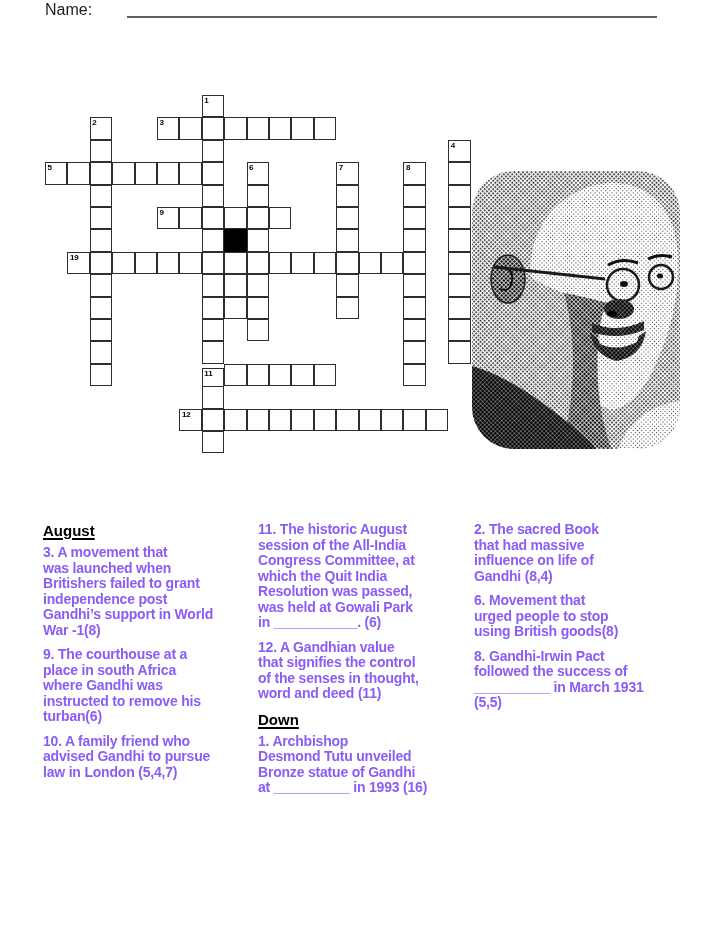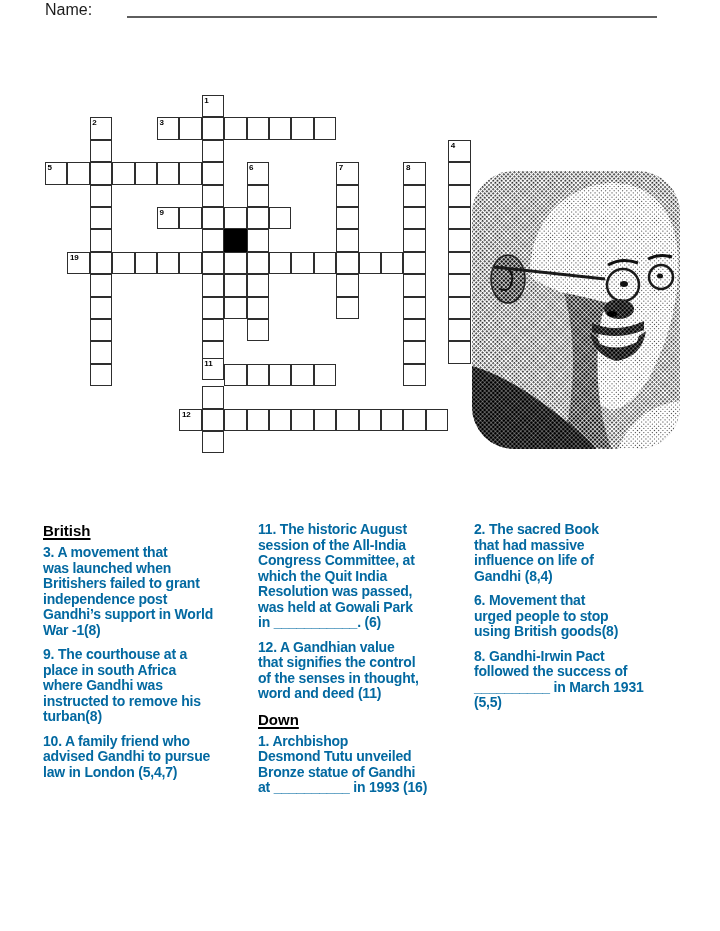--- a/index.html
+++ b/index.html
@@ -25,21 +25,21 @@
 
   
   .clue-col{position:absolute;top:520px;padding-top:2px;}
   .col1{left:43px;width:212px;}
   .col2{left:258px;width:214px;}
   .col3{left:474px;width:238px;}
   .clue-heading{font-size:15px;font-weight:700;color:#000;margin:0 0 6px;
                 text-decoration:underline;text-decoration-thickness:2px;text-underline-offset:2px;
                 width:-moz-fit-content;width:fit-content;}
   .clue{font-size:14px;font-weight:700;line-height:15.5px;letter-spacing:-0.2px;
-        margin:0 0 9px;white-space:pre-line;color:#0369a1;}
+        margin:0 0 9px;white-space:pre-line;color:#8b5cf6;}
 </style>
 </head>
 <body>
 
 <div class="page">
 
   <span class="name-label">Name:</span>
   <div class="name-line"></div>
 
 
@@ -51,21 +51,21 @@
       <div class="cell" style="left: 156.8px; top: 44.8px; width: 22.4px; height: 22.4px;"></div>
       <div class="cell" style="left: 156.8px; top: 67.2px; width: 22.4px; height: 22.4px;"></div>
       <div class="cell" style="left: 156.8px; top: 89.6px; width: 22.4px; height: 22.4px;"></div>
       <div class="cell" style="left: 156.8px; top: 112px; width: 22.4px; height: 22.4px;"></div>
       <div class="cell" style="left: 156.8px; top: 134.4px; width: 22.4px; height: 22.4px;"></div>
       <div class="cell" style="left: 156.8px; top: 156.8px; width: 22.4px; height: 22.4px;"></div>
       <div class="cell" style="left: 156.8px; top: 179.2px; width: 22.4px; height: 22.4px;"></div>
       <div class="cell" style="left: 156.8px; top: 201.6px; width: 22.4px; height: 22.4px;"></div>
       <div class="cell" style="left: 156.8px; top: 224px; width: 22.4px; height: 22.4px;"></div>
       <div class="cell" style="left: 156.8px; top: 246.4px; width: 22.4px; height: 22.4px;"></div>
-      <div class="cell" style="left: 156.8px; top: 263px; width: 22.4px; height: 22.4px;">
+      <div class="cell" style="left: 156.8px; top: 273px; width: 22.4px; height: 22.4px;">
         <span class="cellnum">11</span>
       </div>
       <div class="cell" style="left: 156.8px; top: 291.2px; width: 22.4px; height: 22.4px;"></div>
       <div class="cell" style="left: 156.8px; top: 313.6px; width: 22.4px; height: 22.4px;"></div>
       <div class="cell" style="left: 156.8px; top: 336px; width: 22.4px; height: 22.4px;"></div>
       <div class="cell" style="left: 44.8px; top: 22.4px; width: 22.4px; height: 22.4px;">
         <span class="cellnum">2</span>
       </div>
       <div class="cell" style="left: 44.8px; top: 44.8px; width: 22.4px; height: 22.4px;"></div>
       <div class="cell" style="left: 44.8px; top: 67.2px; width: 22.4px; height: 22.4px;"></div>
@@ -221,32 +221,32 @@
       <path d="M176,88 Q188,82 200,86" fill="none" stroke="#111" stroke-width="3"></path>
       <ellipse cx="147" cy="138" rx="15" ry="10" fill="url(#htK)"></ellipse>
       <ellipse cx="140" cy="143" rx="5" ry="3" fill="#000"></ellipse>
       <path d="M120,152 Q145,163 172,150 L172,159 Q145,170 120,161 Z" fill="url(#htK)"></path>
       <path d="M118,162 Q145,184 174,160 Q170,186 144,190 Q122,184 118,162 Z" fill="url(#htK)"></path>
       <path d="M125,166 Q145,178 167,164 L165,171 Q145,181 128,173 Z" fill="url(#htL)"></path>
     </g>
   </svg>
 
   <div class="clue-col col1">
-      <div class="clue-heading">British</div>
+      <div class="clue-heading">August</div>
       <p class="clue">3. A movement that
 was launched when
 Britishers failed to grant
 independence post
 Gandhi’s support in World
 War -1(8)</p>
       <p class="clue">9. The courthouse at a
 place in south Africa
 where Gandhi was
 instructed to remove his
-turban(8)</p>
+turban(6)</p>
       <p class="clue">10. A family friend who
 advised Gandhi to pursue
 law in London (5,4,7)</p>
     </div>
   <div class="clue-col col2">
       <p class="clue">11. The historic August
 session of the All-India
 Congress Committee, at
 which the Quit India
 Resolution was passed,

